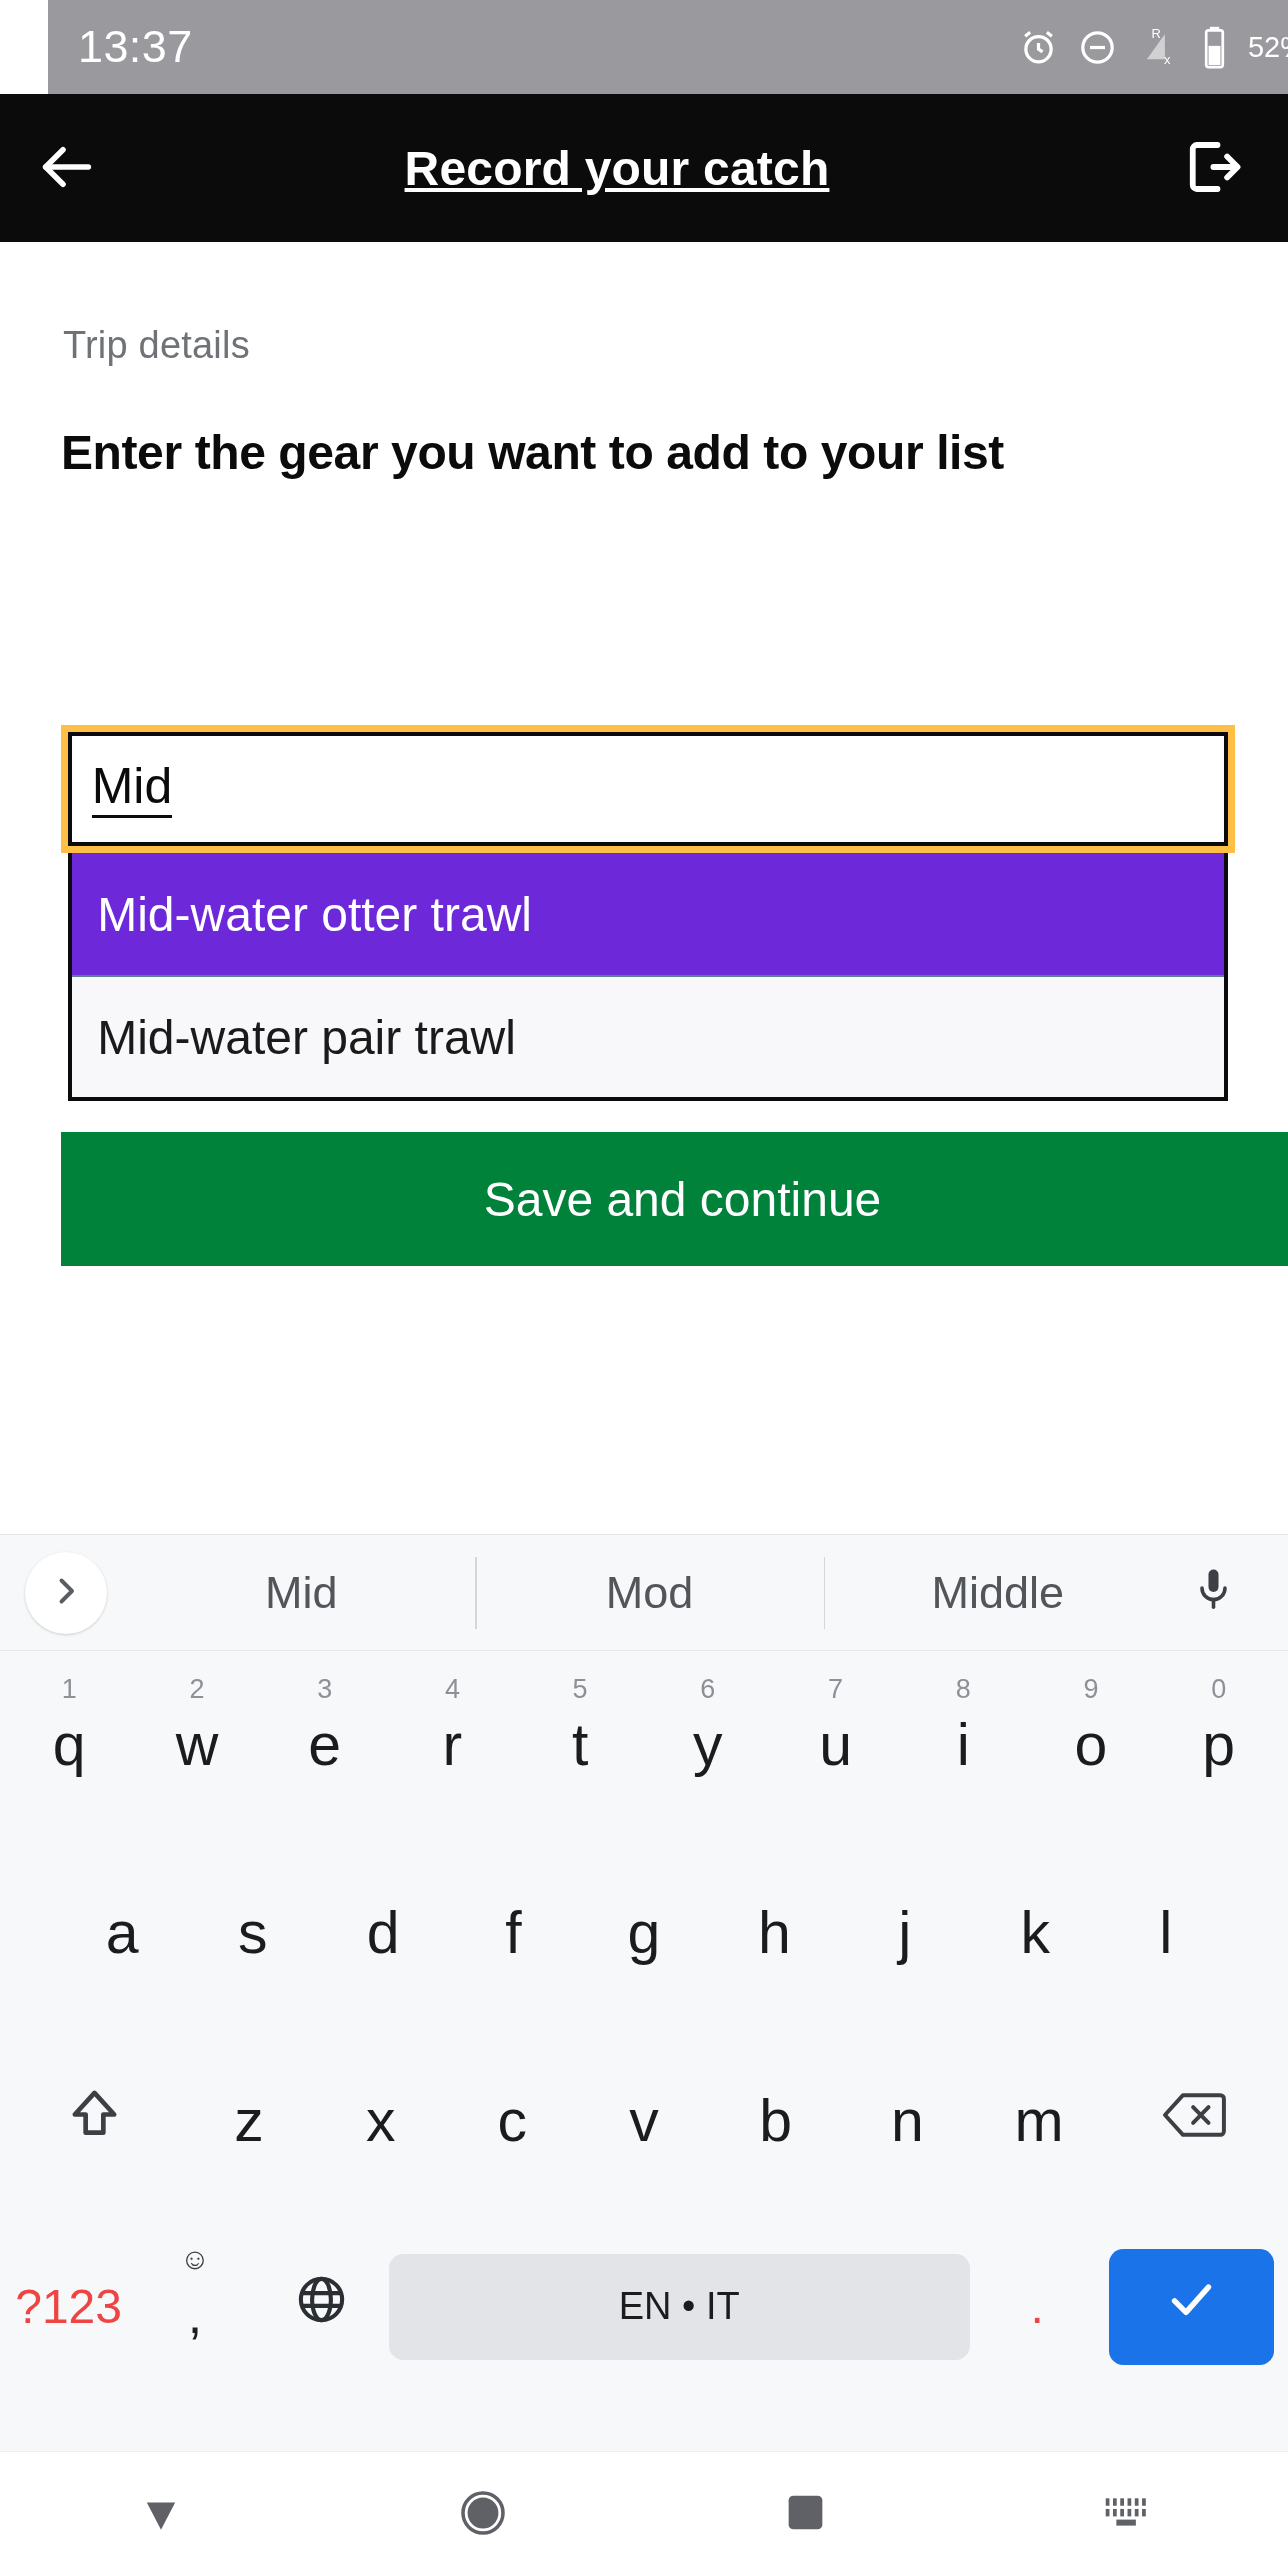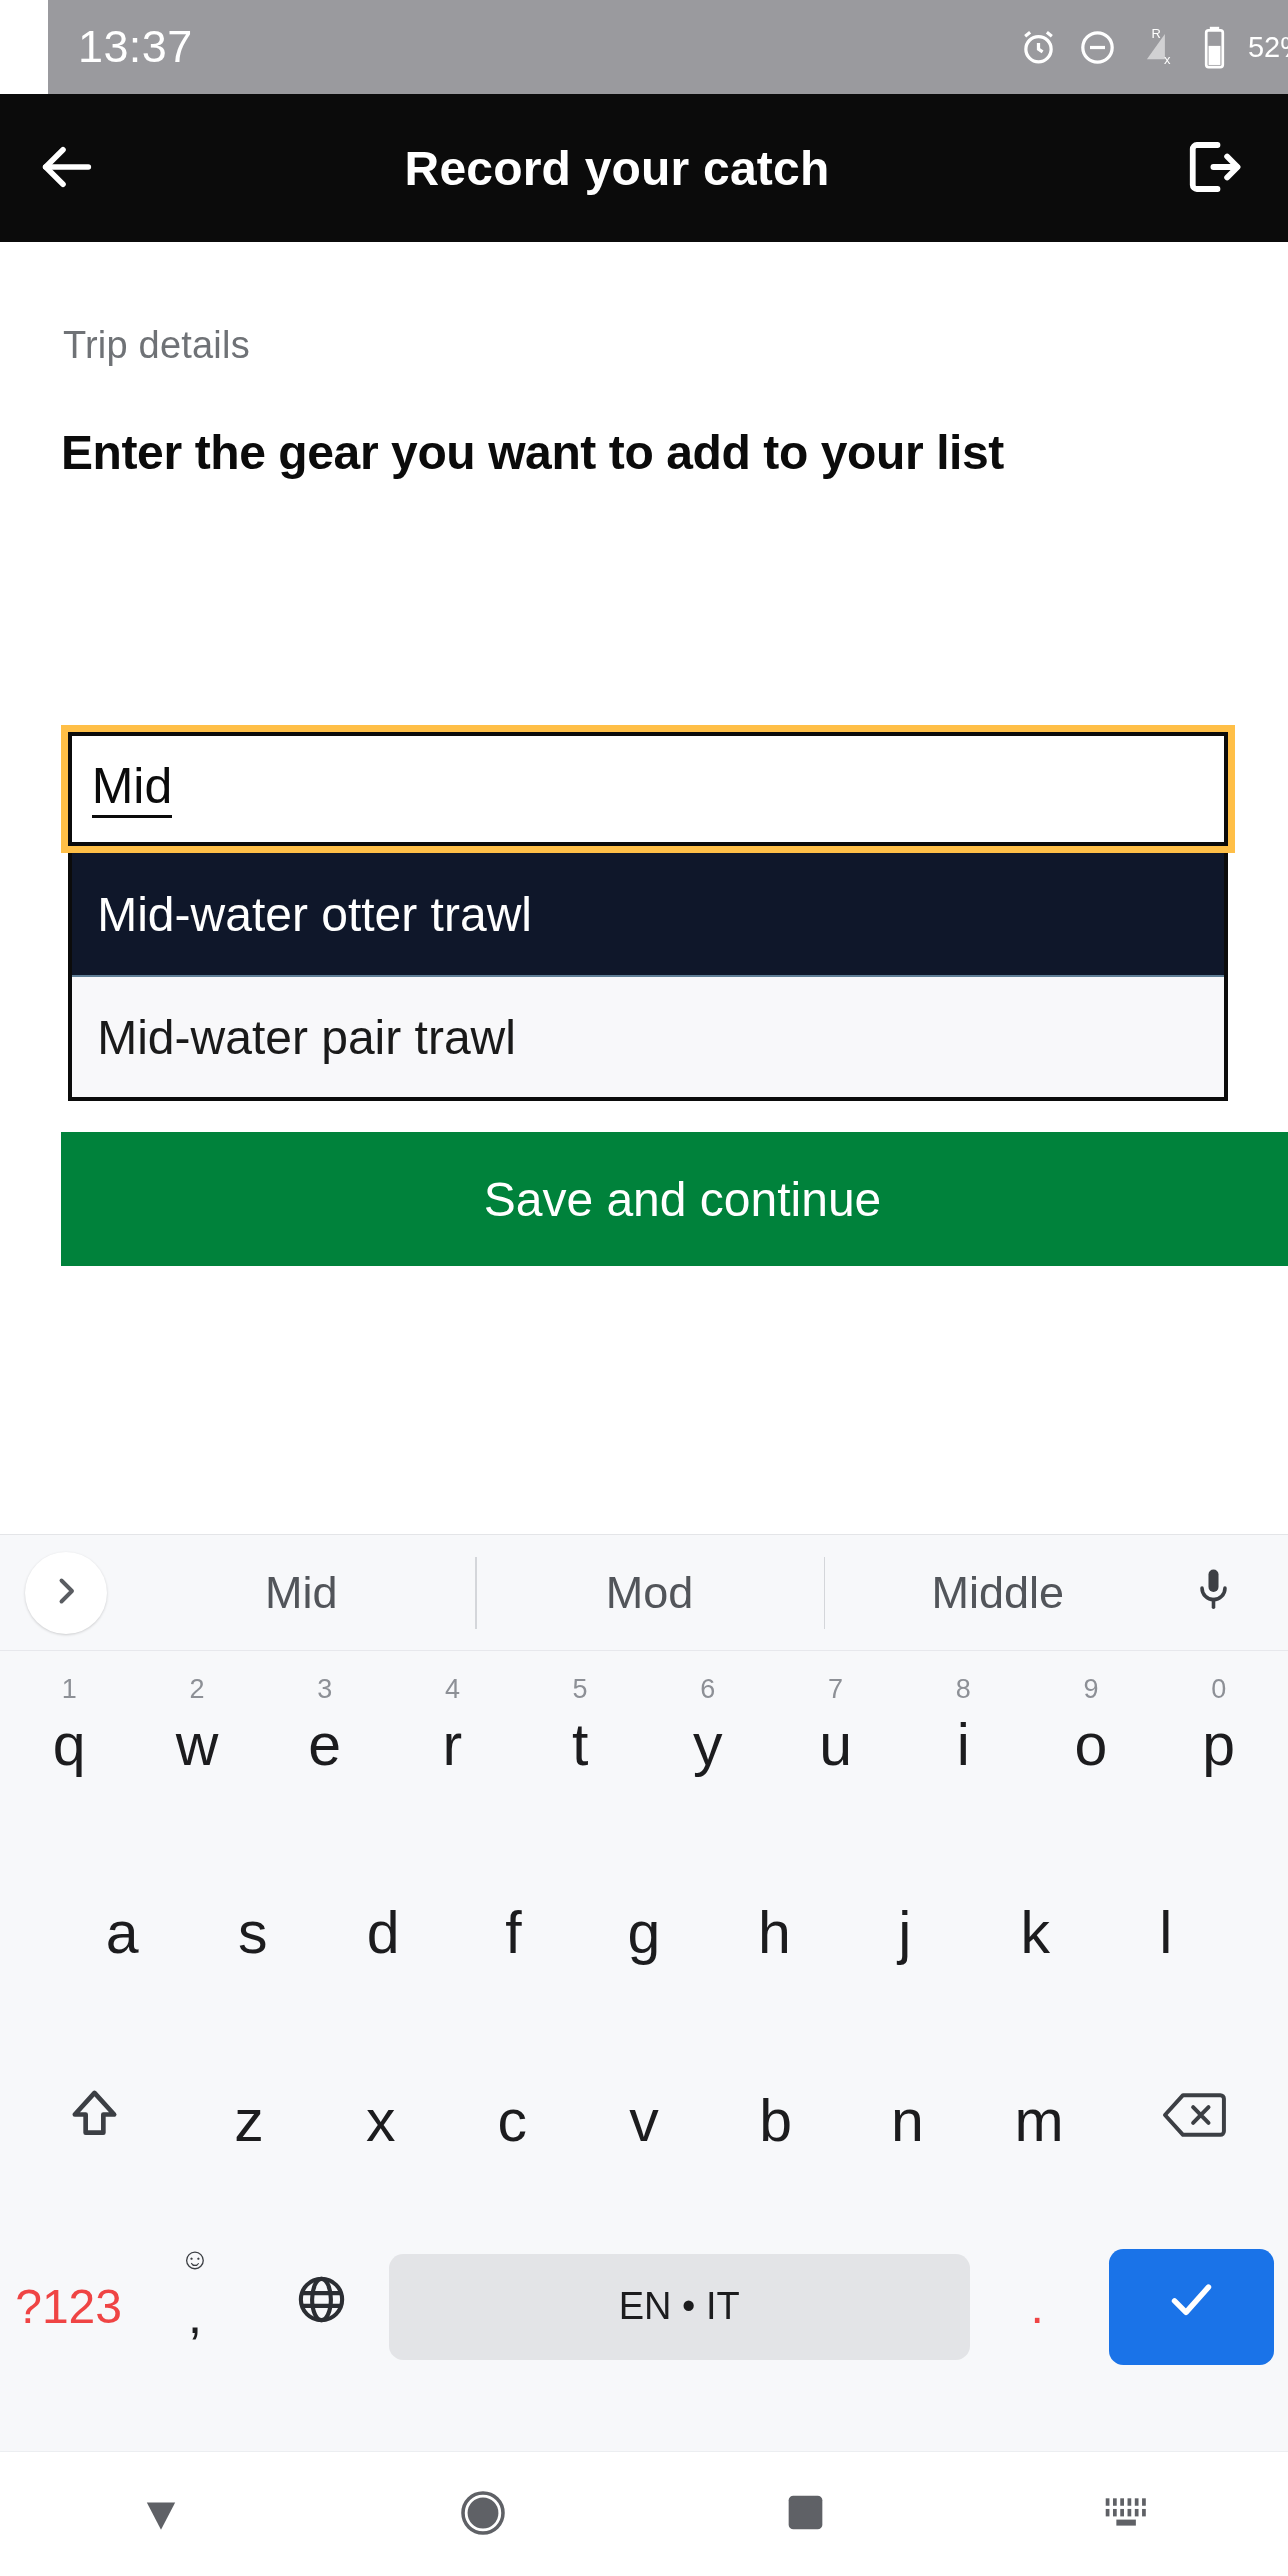--- a/index.html
+++ b/index.html
@@ -23,21 +23,21 @@
   .status-batt-text { font-size:29px; margin-left:1.8px; }
 
   
   .appbar {
     position:absolute; top:94px; left:0; width:1288px; height:148px;
     background:#0b0b0b; display:flex; align-items:center;
   }
   .appbar-back { width:134px; height:148px; display:flex; align-items:center; justify-content:center; }
   .appbar-title {
     flex:1; color:#ffffff; font-size:48px; font-weight:bold;
-    text-align:center; letter-spacing:0.2px; padding-right:36px;
+    text-align:center; letter-spacing:0.2px; padding-right:36px;text-decoration:underline;
   }
   .appbar-exit { width:152px; height:148px; display:flex; align-items:center; justify-content:center; }
 
   
   .content { position:absolute; top:242px; left:0; width:1288px; height:1292px; background:#ffffff; }
   .caption {
     position:absolute; top:82px; left:63px;
     font-size:38px; color:#6f7276; letter-spacing:0.2px;
   }
   .heading {
@@ -61,21 +61,21 @@
     border-bottom:3.6px solid #0b0b0b; line-height:1.05; padding-bottom:1.8px;
   }
   .combo-list {
     border:4.5px solid #0b0b0b; border-top:none;
     margin:0 7.2px; background:#f8f8fa;
   }
   .combo-opt {
     height:122px; display:flex; align-items:center; padding:0 25px;
     font-size:48px; color:#1a1a1a;
   }
-  .combo-opt.selected { background:#0f172a; color:#ffffff; }
+  .combo-opt.selected { background:#6d28d9; color:#ffffff; }
   .combo-opt.sep { border-top:2.7px solid #5f7e96; }
 
   
   .cta {
     position:absolute; top:890px; left:61px; width:1243px; height:134px;
     background:#00823b; color:#ffffff; border:none;
     font-size:48px; font-family:"Liberation Sans", sans-serif;
     display:flex; align-items:center; justify-content:center;text-align:center;
   }
 

